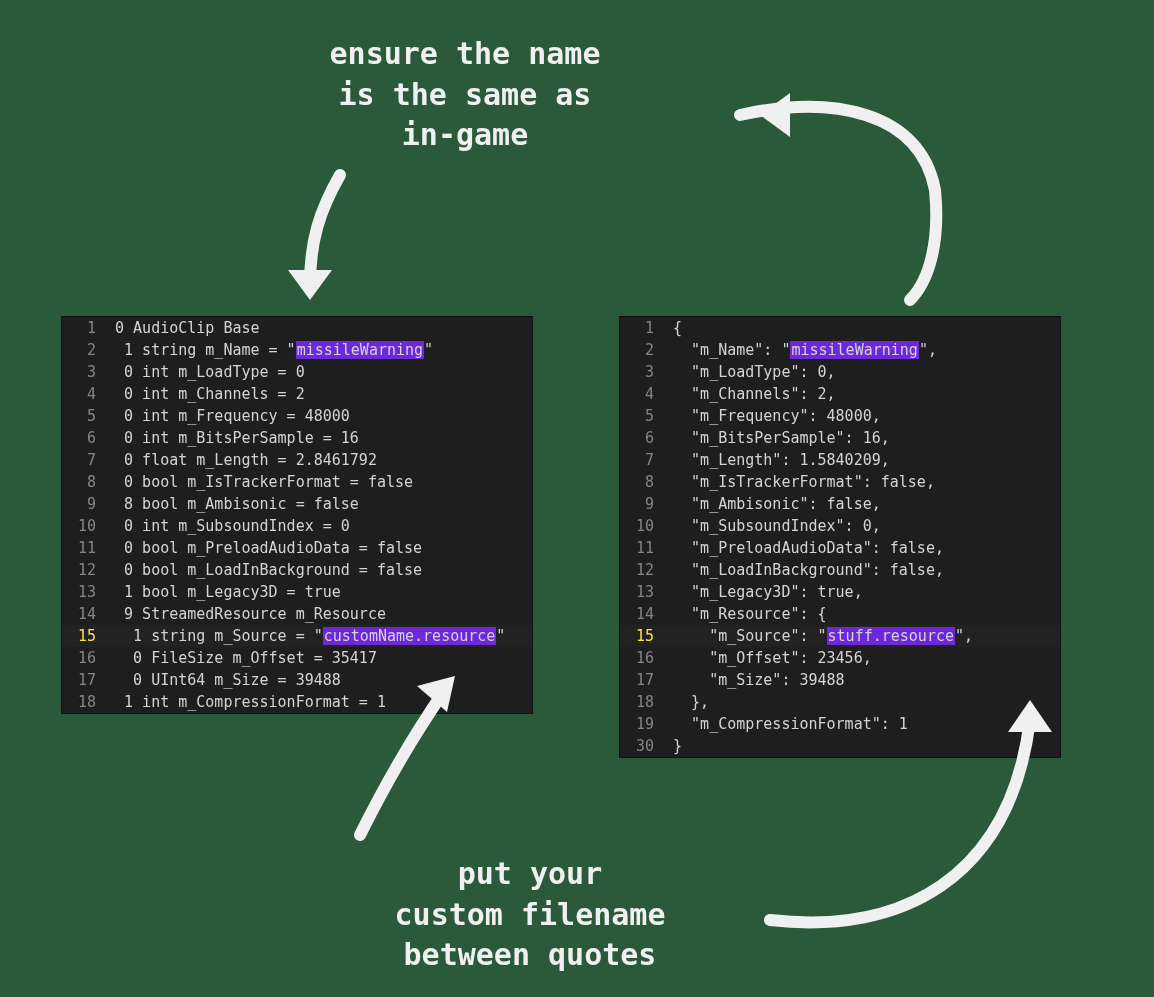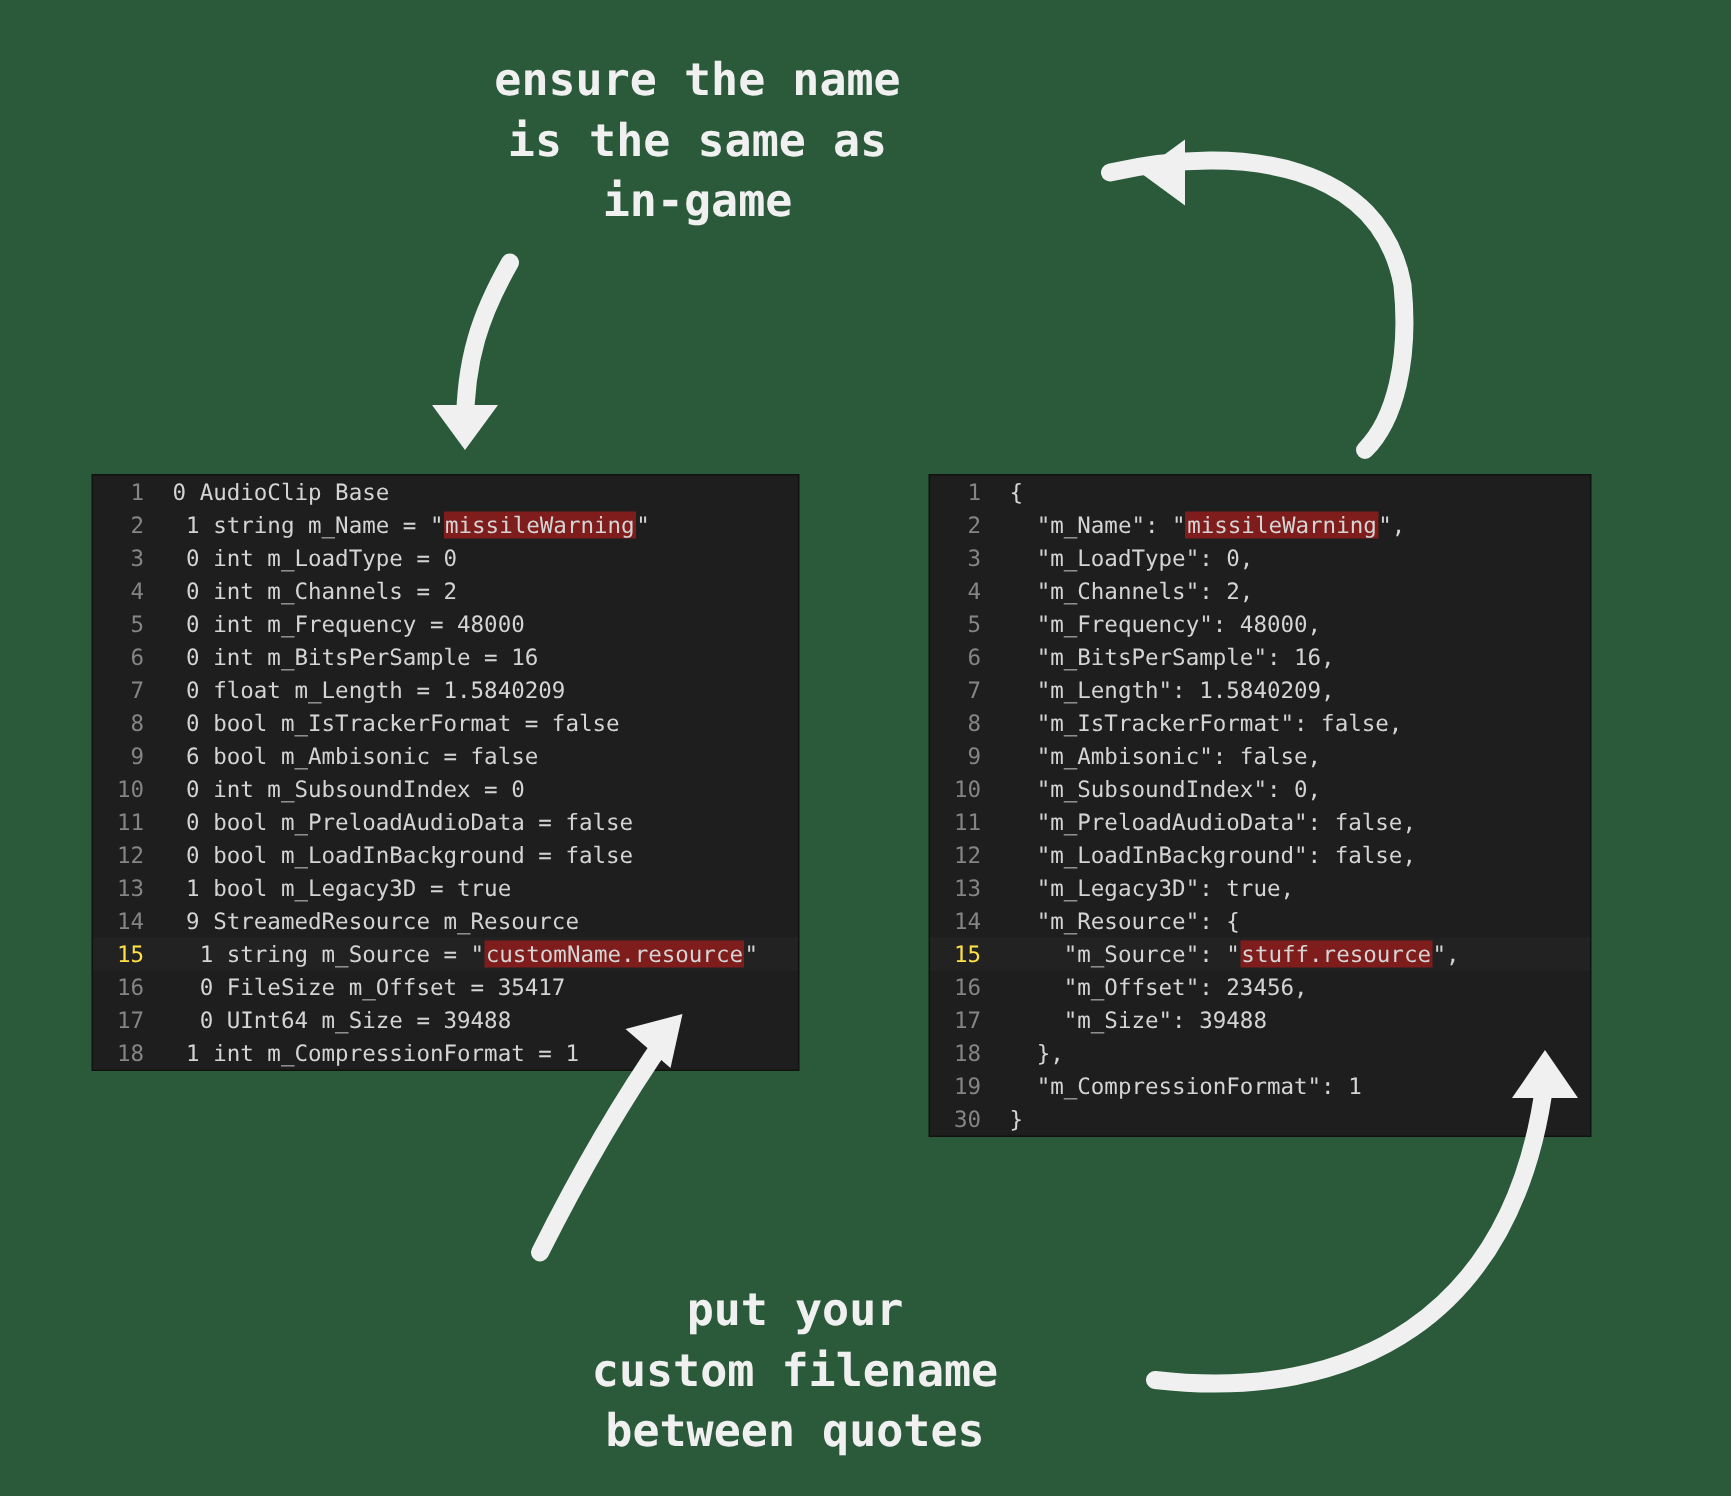--- a/index.html
+++ b/index.html
@@ -42,21 +42,21 @@
     user-select:none;
     flex:0 0 34px;
   }
   .code-box .code{
     white-space:pre;
     flex:1;
   }
   .code-box .line.current .ln{color:#fde047;}
   .code-box .line.current{background:#222223;}
   .hl{
-    background:#7f1d1d;
+    background:#6d28d9;
     color:#d4d4d4;
     padding:0 1px;
     border-radius:0;
   }
   .arrows{position:absolute;left:0;top:0;pointer-events:none;}
 </style>
 </head>
 <body>
 
 <div class="stage">
@@ -89,29 +89,29 @@
       <div class="line">
         <span class="ln">5</span>
         <span class="code">  0 int m_Frequency = 48000</span>
       </div>
       <div class="line">
         <span class="ln">6</span>
         <span class="code">  0 int m_BitsPerSample = 16</span>
       </div>
       <div class="line">
         <span class="ln">7</span>
-        <span class="code">  0 float m_Length = 1.5840209</span>
+        <span class="code">  0 float m_Length = 2.8461792</span>
       </div>
       <div class="line">
         <span class="ln">8</span>
         <span class="code">  0 bool m_IsTrackerFormat = false</span>
       </div>
       <div class="line">
         <span class="ln">9</span>
-        <span class="code">  6 bool m_Ambisonic = false</span>
+        <span class="code">  8 bool m_Ambisonic = false</span>
       </div>
       <div class="line">
         <span class="ln">10</span>
         <span class="code">  0 int m_SubsoundIndex = 0</span>
       </div>
       <div class="line">
         <span class="ln">11</span>
         <span class="code">  0 bool m_PreloadAudioData = false</span>
       </div>
       <div class="line">

